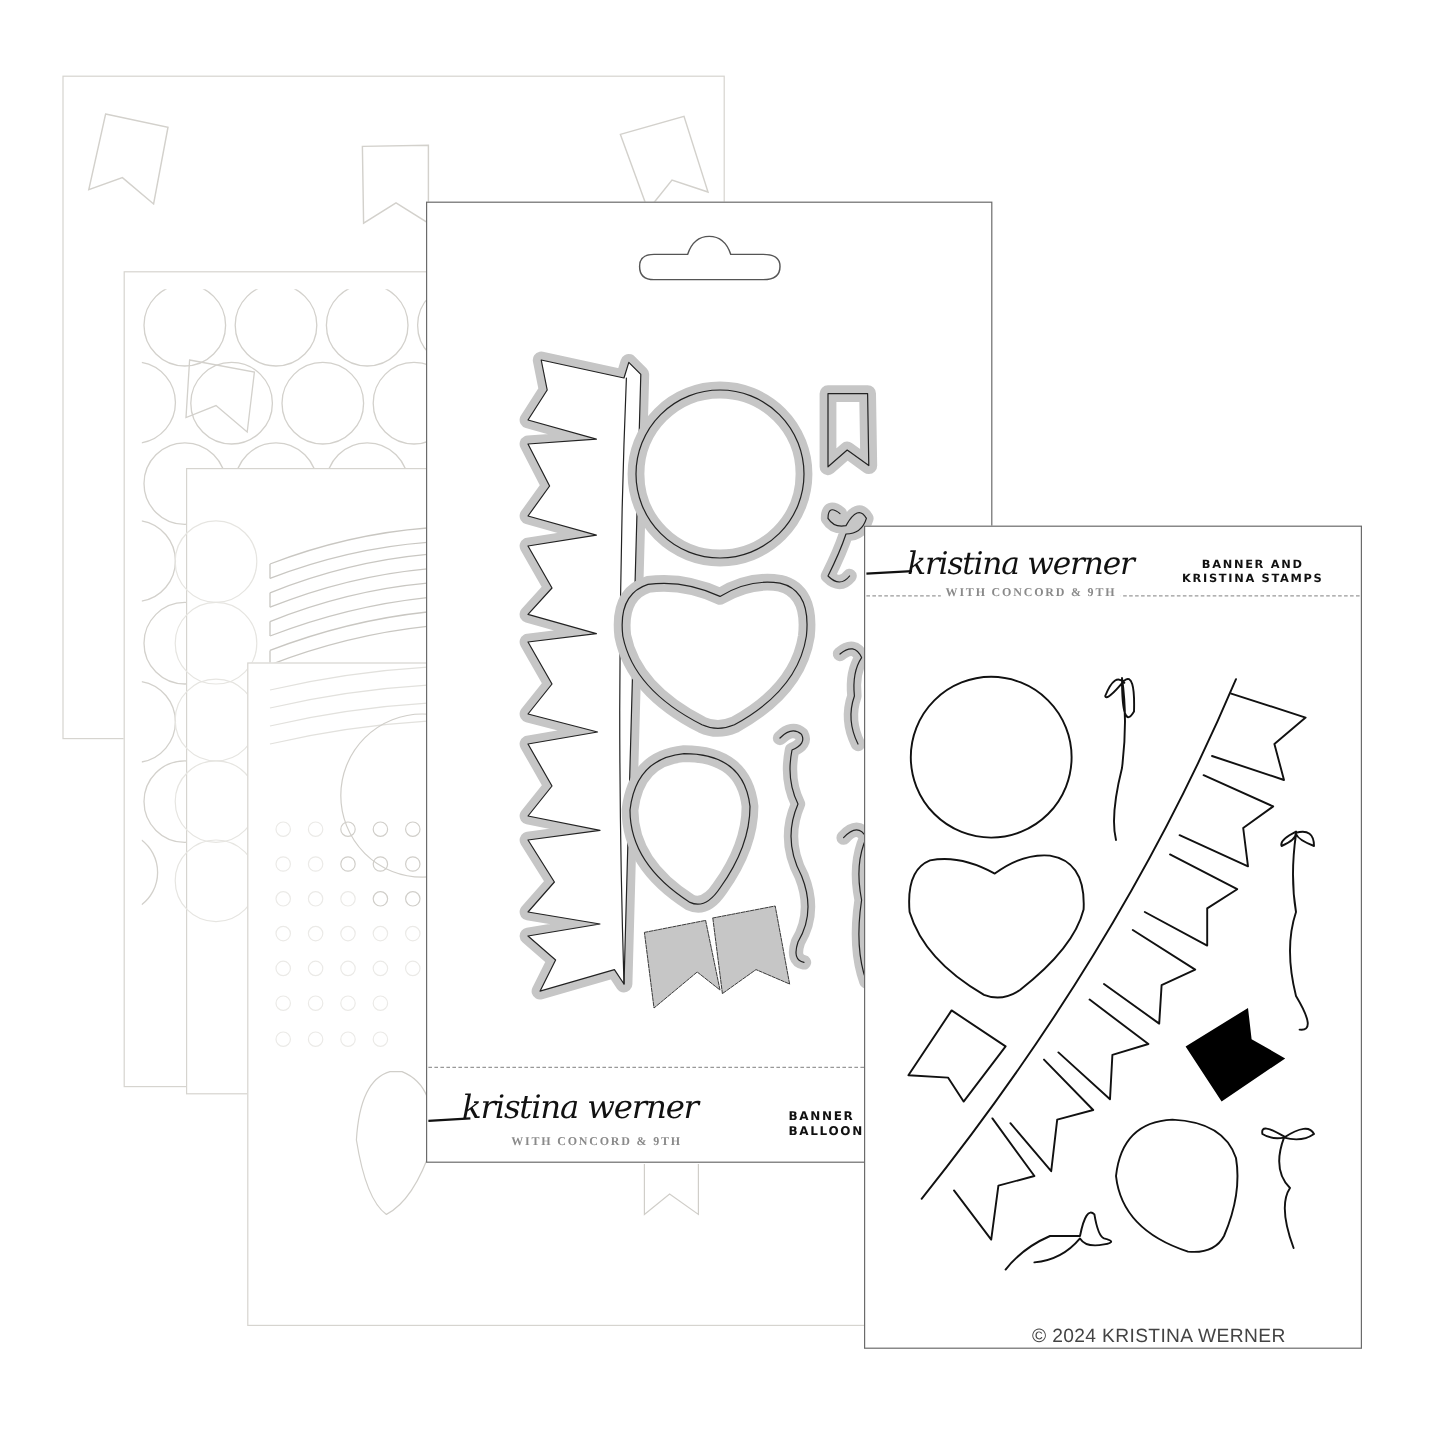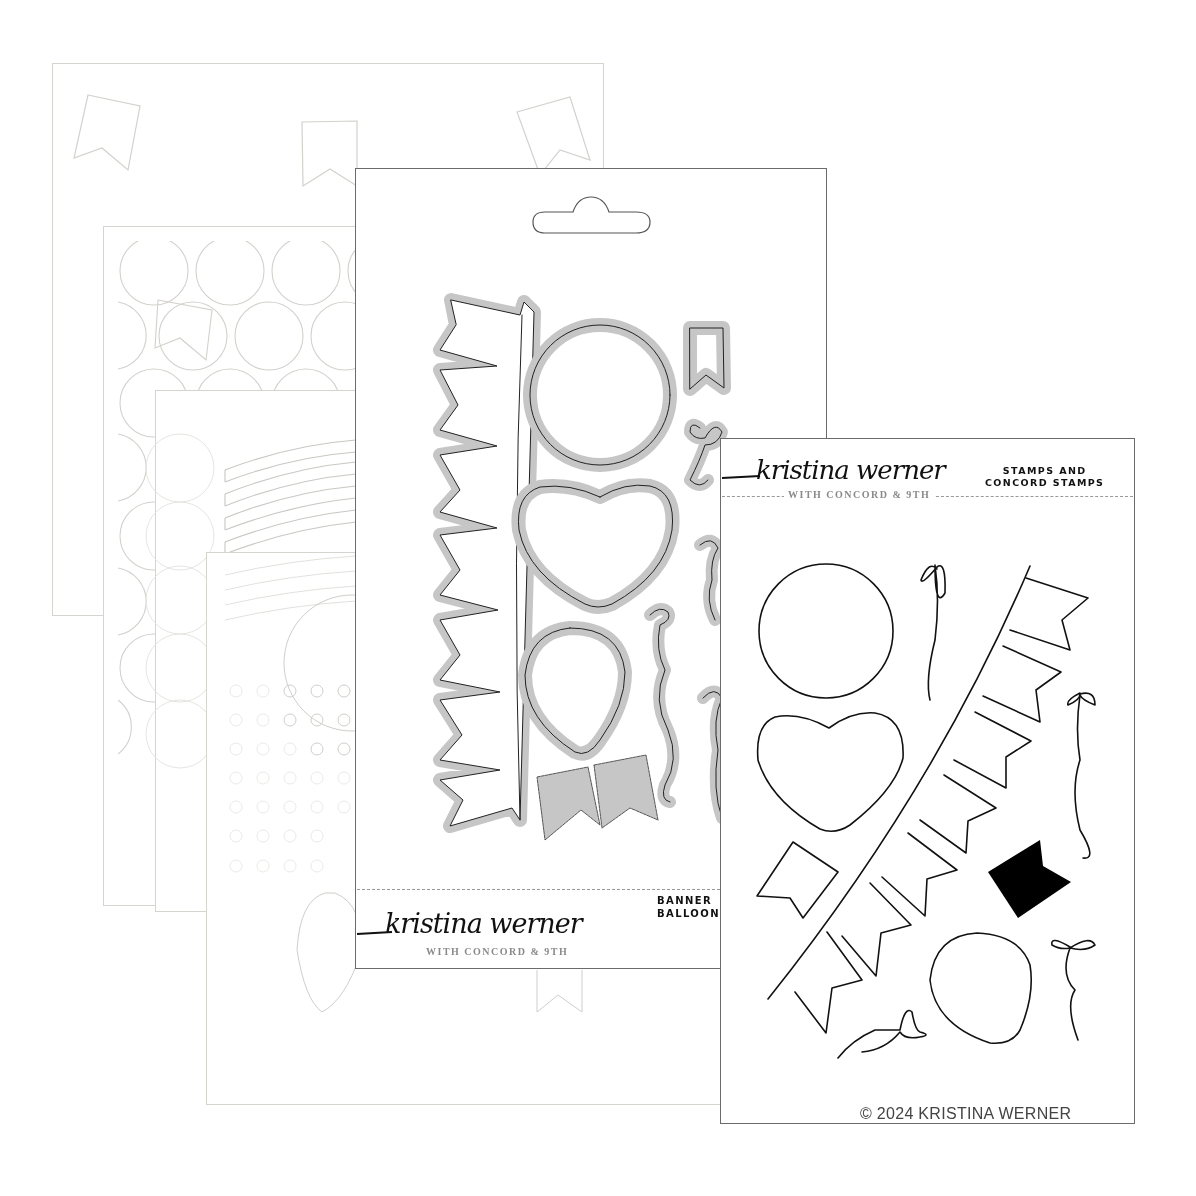--- a/index.html
+++ b/index.html
@@ -172,35 +172,35 @@
     <path d="M703 698 Q715 685 722 698 Q712 720 718 750 Q712 790 722 818" fill="none" stroke="#c6c6c6" stroke-width="12"></path>
     <path d="M703 698 Q715 685 722 698 Q712 720 718 750 Q712 790 722 818" fill="none" stroke="#222" stroke-width="1"></path>
   </g>
 </svg>
 <div class="dash" style="left:357px;top:889px;width:468px;"></div>
 <div class="brand-script" style="left:385px;top:908px;font-size:27px;">kristina werner</div>
 <svg class="layer" width="1196" height="1196">
   <path d="M357 934 Q375 933 392 932" fill="none" stroke="#111" stroke-width="1.8"></path>
 </svg>
 <div class="brand-sub" style="left:426px;top:946px;font-size:10px;">WITH CONCORD &amp; 9TH</div>
-<div class="title" style="left:657px;top:895px;font-size:10px;text-align:left;">
+<div class="title" style="left:657px;top:925px;font-size:10px;text-align:left;">
   <div>BANNER</div>
   <div>BALLOONS</div>
 </div>
 
 <div class="card pkg" style="left:720px;top:438px;width:415px;height:686px;"></div>
 <svg class="layer" width="1196" height="1196">
   <path d="M722 478 Q742 477 760 476" fill="none" stroke="#111" stroke-width="1.8"></path>
 </svg>
 <div class="brand-script" style="left:756px;top:455px;font-size:26px;">kristina werner</div>
 <div class="dash" style="left:722px;top:496px;width:411px;"></div>
 <div class="brand-sub" style="left:784px;top:489px;font-size:10px;background:#fff;padding:0 4px;">WITH CONCORD &amp; 9TH</div>
 <div class="title" style="left:985px;top:465px;font-size:9.5px;">
-  <div>STAMPS AND</div>
-  <div>CONCORD STAMPS</div>
+  <div>BANNER AND</div>
+  <div>KRISTINA STAMPS</div>
 </div>
 
 <svg class="layer" width="1196" height="1196">
   <g fill="none" stroke="#111" stroke-width="1.6" stroke-linejoin="round" stroke-linecap="round">
 
     <circle cx="826" cy="631" r="67"></circle>
 
     <path d="M829 728 Q800 712 775 717 Q755 725 758 760 Q770 800 820 829 Q835 835 850 825 Q895 790 903 758 Q905 718 875 713 Q852 711 829 728 Z"></path>
 
     <path d="M977 933 Q935 935 930 980 Q935 1025 990 1043 Q1012 1045 1020 1030 Q1035 995 1030 965 Q1020 935 977 933 Z"></path>

